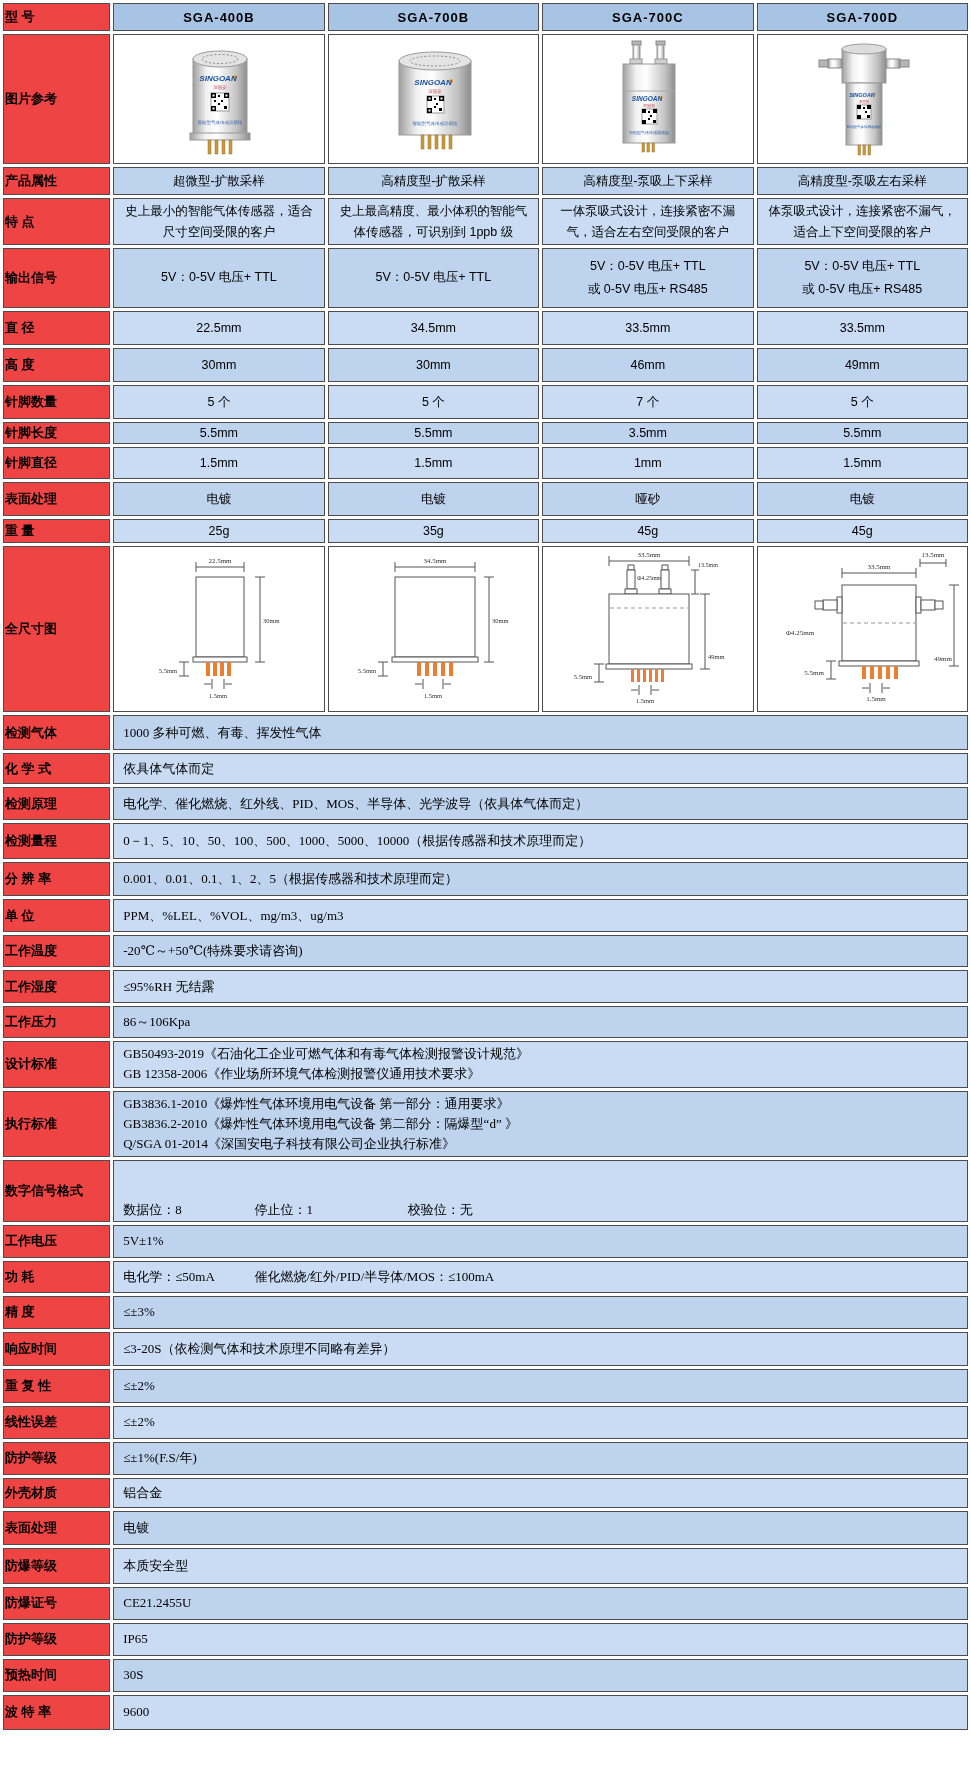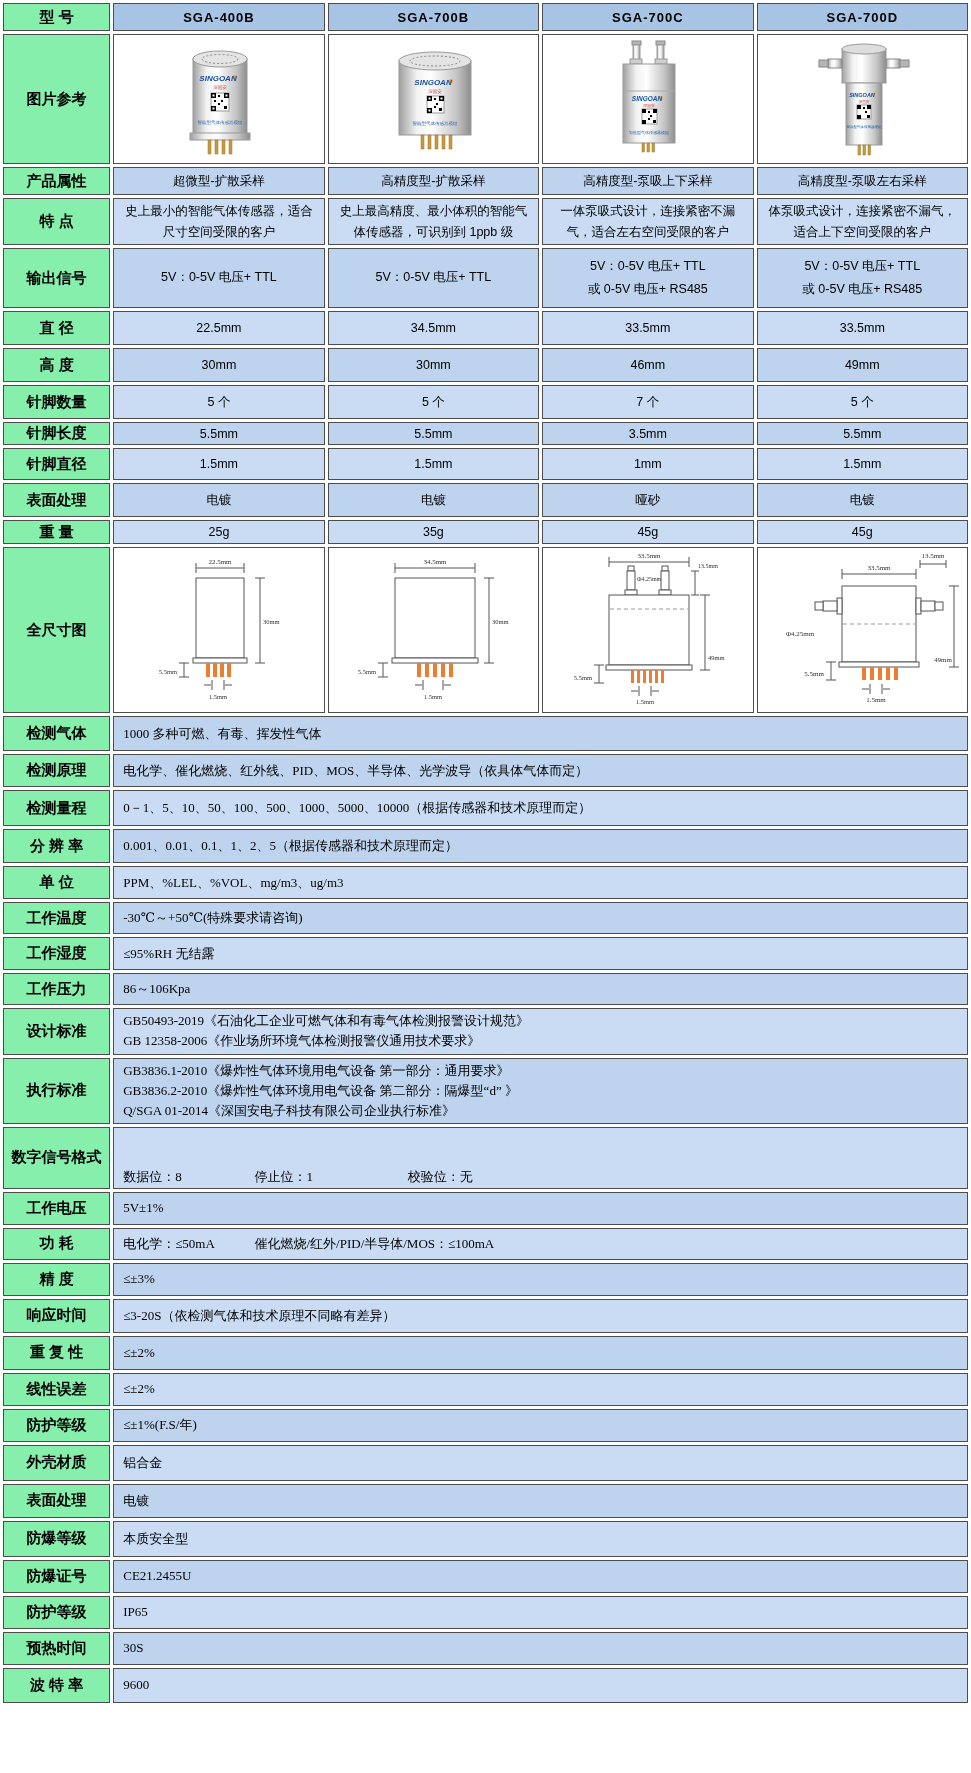--- a/index.html
+++ b/index.html
@@ -1,19 +1,19 @@
 <!DOCTYPE html>
 <html><head>
 <meta charset="utf-8">
 <style>
   html,body{margin:0;padding:0;background:#fff;}
   body{width:971px;font-family:"Liberation Sans","DejaVu Sans",sans-serif;color:#000;}
   table{border-collapse:separate;border-spacing:3px;width:971px;table-layout:fixed;background:#fff;}
   td{border:1px solid #4d4d4d;overflow:hidden;vertical-align:middle;}
-  .lbl{background:#86efac;font-weight:bold;text-align:center;font-size:15px;}
+  .lbl{background:#ef4444;font-weight:bold;text-align:left;font-size:13px;}
   .hdr{background:#A8C4E4;font-weight:bold;text-align:center;font-size:13px;letter-spacing:1px;}
   .v{text-align:center;font-size:12.5px;}
   .bg-a{background:#BED3ED;text-align:center;}
   .bg-b{background:#C9DCF4;}
   .feat{font-size:12.5px;line-height:1.65;padding:2px 6px;}
   .out div{line-height:1.9;}
   .wide{text-align:left;padding:2px 9px;font-family:"Liberation Serif","DejaVu Serif",serif;font-size:13px;}
   .wide div{line-height:1.55;}
   .part1{display:inline-block;width:128px;}
   .part2{display:inline-block;width:150px;margin-top:38px;}
@@ -416,39 +416,43 @@
         <text x="66" y="128" text-anchor="end" font-size="7" fill="#333">5.5mm</text>
         <text x="118" y="154" text-anchor="middle" font-size="7" fill="#333">1.5mm</text>
       </svg>
     </td>
   </tr>
 
   <tr style="height:35px">
         <td class="lbl">检测气体</td>
         <td colspan="4" class="v wide bg-a">1000 多种可燃、有毒、挥发性气体</td>
       </tr>
+  <tr style="height:31px">
+        <td class="lbl">化 学 式</td>
+        <td colspan="4" class="v wide bg-b">依具体气体而定</td>
+      </tr>
   <tr style="height:33px">
         <td class="lbl">检测原理</td>
         <td colspan="4" class="v wide bg-a">电化学、催化燃烧、红外线、PID、MOS、半导体、光学波导（依具体气体而定）</td>
       </tr>
   <tr style="height:36px">
         <td class="lbl">检测量程</td>
         <td colspan="4" class="v wide bg-b">0－1、5、10、50、100、500、1000、5000、10000（根据传感器和技术原理而定）</td>
       </tr>
   <tr style="height:34px">
         <td class="lbl">分 辨 率</td>
         <td colspan="4" class="v wide bg-a">0.001、0.01、0.1、1、2、5（根据传感器和技术原理而定）</td>
       </tr>
   <tr style="height:33px">
         <td class="lbl">单    位</td>
         <td colspan="4" class="v wide bg-b">PPM、%LEL、%VOL、mg/m3、ug/m3</td>
       </tr>
   <tr style="height:32px">
         <td class="lbl">工作温度</td>
-        <td colspan="4" class="v wide bg-a">-30℃～+50℃(特殊要求请咨询)</td>
+        <td colspan="4" class="v wide bg-a">-20℃～+50℃(特殊要求请咨询)</td>
       </tr>
   <tr style="height:33px">
         <td class="lbl">工作湿度</td>
         <td colspan="4" class="v wide bg-b">≤95%RH 无结露</td>
       </tr>
   <tr style="height:32px">
         <td class="lbl">工作压力</td>
         <td colspan="4" class="v wide bg-a">86～106Kpa</td>
       </tr>
   <tr style="height:41px">
@@ -498,21 +502,21 @@
         <td colspan="4" class="v wide bg-a">≤±2%</td>
       </tr>
   <tr style="height:33px">
         <td class="lbl">线性误差</td>
         <td colspan="4" class="v wide bg-b">≤±2%</td>
       </tr>
   <tr style="height:33px">
         <td class="lbl">防护等级</td>
         <td colspan="4" class="v wide bg-a">≤±1%(F.S/年)</td>
       </tr>
-  <tr style="height:36px">
+  <tr style="height:30px">
         <td class="lbl">外壳材质</td>
         <td colspan="4" class="v wide bg-b">铝合金</td>
       </tr>
   <tr style="height:34px">
         <td class="lbl">表面处理</td>
         <td colspan="4" class="v wide bg-a">电镀</td>
       </tr>
   <tr style="height:36px">
         <td class="lbl">防爆等级</td>
         <td colspan="4" class="v wide bg-b">本质安全型</td>

